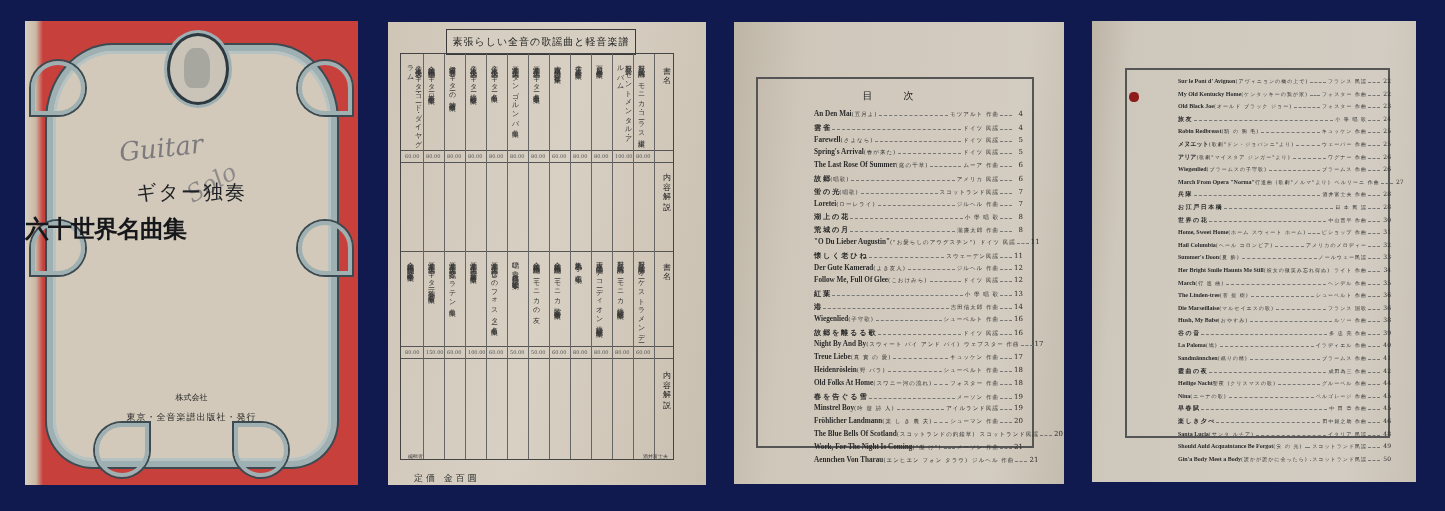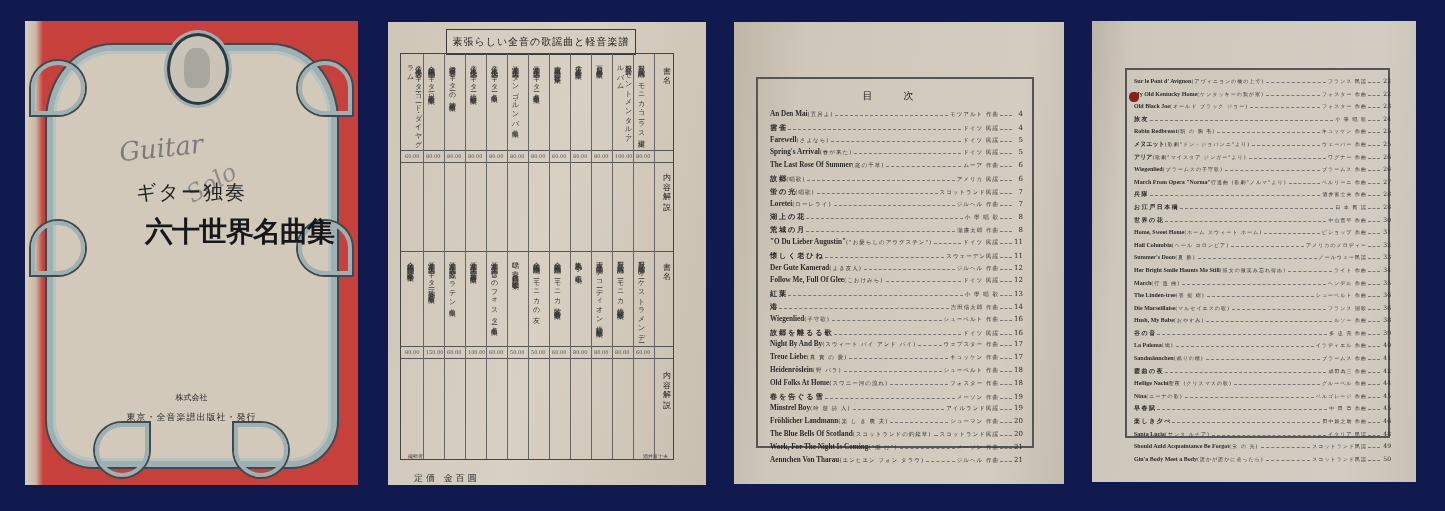--- a/index.html
+++ b/index.html
@@ -26,22 +26,22 @@
         border-radius:50%; background:#c9c3b8; border:3px solid #2d3940;
         box-shadow:0 0 0 3px #9fb0b2; }
   #p1 .cameo::after { content:""; position:absolute; left:14px; top:12px; width:26px; height:40px;
         border-radius:40% 40% 30% 30%; background:#8a8f8c; opacity:.55; }
   #p1 .handwriting { position:absolute; left:94px; top:112px; font-family:"DejaVu Serif",serif;
         font-style:italic; font-size:26px; color:#5a5a66; transform:rotate(-6deg); opacity:.7; }
   #p1 .handwriting2 { position:absolute; left:160px; top:148px; font-style:italic; font-size:24px;
         color:#5a5a66; transform:rotate(-30deg); opacity:.55; }
   #p1 .subtitle { position:absolute; left:0; width:100%; top:158px; text-align:center;
         font-size:20px; color:#1d2024; letter-spacing:2px; font-family:"DejaVu Sans",sans-serif; }
-  #p1 .title { position:absolute; left:0; width:100%; top:192px; text-align:center;
-        font-size:28px; color:#15171b; letter-spacing:-1px; font-family:"DejaVu Sans",sans-serif; font-weight:bold;padding-left:48px; }
+  #p1 .title { position:absolute; left:0; width:100%; top:192px; text-align:left;
+        font-size:24px; color:#15171b; letter-spacing:-1px; font-family:"DejaVu Sans",sans-serif; font-weight:bold; }
   #p1 .editor { position:absolute; left:0; width:100%; top:255px; text-align:center;
         font-size:17px; color:#1d2024; letter-spacing:3px; font-family:"DejaVu Serif",serif; }
   #p1 .co { position:absolute; left:0; width:100%; top:371px; text-align:center;
         font-size:8px; color:#2a2a2a; }
   #p1 .publisher { position:absolute; left:0; width:100%; top:390px; text-align:center;
         font-size:9px; color:#2a2a2a; letter-spacing:1px; }
 
   
   #p2 { left:388px; top:22px; width:318px; height:463px;
         background:linear-gradient(100deg,#cfc6b8 0%,#d8d0c3 50%,#c9bfb0 100%); }
@@ -63,21 +63,21 @@
 
   
   #p3 { left:734px; top:22px; width:330px; height:462px;
         background:linear-gradient(95deg,#beb5a6 0%,#cfc7ba 20%,#d3ccc0 80%,#c4bcae 100%); }
   #p3 .frame { position:absolute; left:22px; top:55px; width:274px; height:367px;
         border:2px solid #555; }
   #p3 .toc-title { position:absolute; left:0; width:100%; top:10px; text-align:center;
         font-size:10px; color:#222; letter-spacing:14px; }
   #p3 .toc { position:absolute; left:12px; top:31px; width:253px; }
   .toc-row { display:flex; align-items:baseline; height:12.8px; font-size:7px; color:#2b2b2b;
-        white-space:nowrap; }
+        white-space:nowrap;margin-left:44px; }
   .toc-row .t { flex:0 0 auto; font-weight:bold; font-family:"Liberation Serif",serif; font-size:7.2px; }
   .toc-row .lead { flex:1 1 auto; border-bottom:1px dashed #777; margin:0 2px 2px; height:0; }
   .toc-row .c { flex:0 0 auto; font-size:5.5px; color:#333; letter-spacing:1px; }
   .toc-row .d { flex:0 0 12px; border-bottom:1px dashed #777; margin:0 1px 2px; height:0; }
   .toc-row .pg { flex:0 0 10px; text-align:right; font-size:7px; }
 
   
   #p4 { left:1092px; top:21px; width:324px; height:461px;
         background:linear-gradient(95deg,#bdb4a6 0%,#cec8bc 12%,#d2ccc2 80%,#c9c1b4 100%); }
   #p4 .frame { position:absolute; left:33px; top:47px; width:261px; height:366px;

